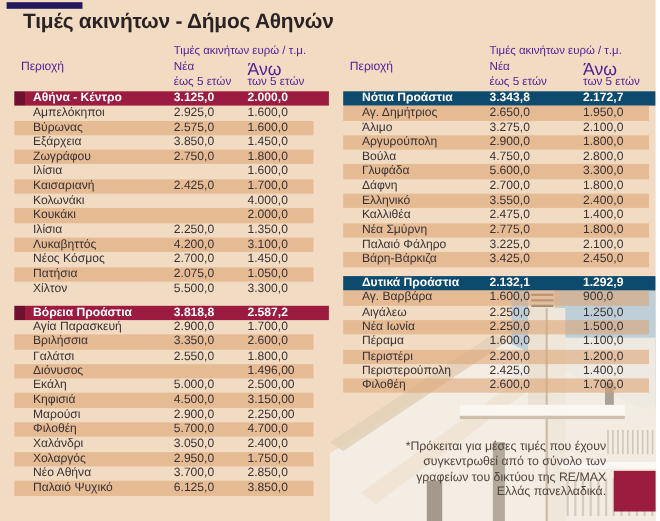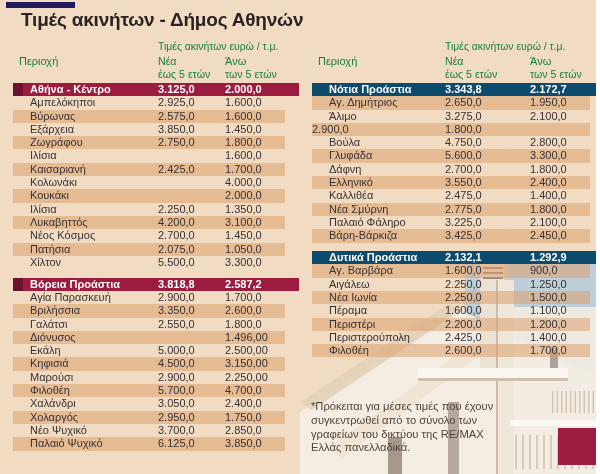--- a/index.html
+++ b/index.html
@@ -8,36 +8,36 @@
 
   .accent-bar{position:absolute;left:6px;top:2px;width:69px;height:6px;background:#231a5e;z-index:2;}
   .page-title{position:absolute;left:21px;top:9px;margin:0;font-size:19px;font-weight:700;color:#2b2224;letter-spacing:-.2px;z-index:2;}
 
   .house{position:absolute;left:300px;top:252px;width:300px;height:222px;z-index:0;}
 
   .tbl{position:absolute;top:40px;z-index:1;}
   #t-left{left:13px;width:286px;--c1:145px;--c2:212px;--sw:272px;}
   #t-right{left:312px;width:284px;--c1:133px;--c2:218px;--sw:278px;}
 
-  .thead{position:relative;height:43px;color:#15803d;}
+  .thead{position:relative;height:43px;color:#4c1d95;}
   .thead .units{position:absolute;left:var(--c1);top:1px;font-size:10.4px;white-space:nowrap;}
   .thead .rlabel{position:absolute;left:6px;top:15px;font-size:11px;}
   .thead .na{position:absolute;left:var(--c1);top:15px;font-size:10.6px;}
   .thead .nb{position:absolute;left:var(--c1);top:28px;font-size:10.6px;white-space:nowrap;}
-  .thead .oa{position:absolute;left:var(--c2);top:15px;font-size:11px;}
+  .thead .oa{position:absolute;left:var(--c2);top:15px;font-size:16px;}
   .thead .ob{position:absolute;left:var(--c2);top:28px;font-size:10.6px;white-space:nowrap;}
 
   .section + .section{margin-top:8.5px;}
   .trow{display:grid;grid-template-columns:var(--c1) calc(var(--c2) - var(--c1)) 1fr;height:13.3px;line-height:13.4px;font-size:11px;color:#3a3133;white-space:nowrap;}
   .trow .region{padding-left:17px;overflow:hidden;}
   .trow.stripe{background:linear-gradient(rgba(220,160,110,.55),rgba(220,160,110,.55)) left top/var(--sw) 100% no-repeat;}
   .trow.shead{background:#0c4a6e;color:#ffffff;font-weight:700;}
   #t-left .trow.shead{background:linear-gradient(90deg,#6e1130 0 10px,#9c1c3f 10px);}
 
-  .footnote{position:absolute;right:45px;top:400px;width:240px;text-align:left;font-size:11.2px;line-height:13.8px;color:#51443c;white-space:pre-line;z-index:3;}
+  .footnote{position:absolute;right:45px;top:400px;width:240px;text-align:right;font-size:11.2px;line-height:13.8px;color:#51443c;white-space:pre-line;z-index:3;}
   .ot-logo{position:absolute;left:558px;top:428px;width:38px;height:37px;background:#9c1c3f;color:#fff;font-weight:700;font-size:19px;display:flex;align-items:center;justify-content:center;z-index:3;letter-spacing:.5px;padding-left:44px;}
 </style>
 </head>
 <body>
 
 <div class="canvas">
 
   <div class="accent-bar"></div>
   <h1 class="page-title">Τιμές ακινήτων - Δήμος Αθηνών</h1>
 
@@ -197,21 +197,21 @@
             <span class="region">Χαλάνδρι</span>
             <span class="val">3.050,0</span>
             <span class="val">2.400,0</span>
           </div>
           <div class="trow stripe">
             <span class="region">Χολαργός</span>
             <span class="val">2.950,0</span>
             <span class="val">1.750,0</span>
           </div>
           <div class="trow">
-            <span class="region">Νέο Ψυχικό</span>
+            <span class="region">Νέο Αθήνα</span>
             <span class="val">3.700,0</span>
             <span class="val">2.850,0</span>
           </div>
           <div class="trow stripe">
             <span class="region">Παλαιό Ψυχικό</span>
             <span class="val">6.125,0</span>
             <span class="val">3.850,0</span>
           </div>
         </div>
       </div>
@@ -237,20 +237,21 @@
             <span class="region">Αγ. Δημήτριος</span>
             <span class="val">2.650,0</span>
             <span class="val">1.950,0</span>
           </div>
           <div class="trow">
             <span class="region">Άλιμο</span>
             <span class="val">3.275,0</span>
             <span class="val">2.100,0</span>
           </div>
           <div class="trow stripe">
+            <span class="region">Αργυρούπολη</span>
             <span class="val">2.900,0</span>
             <span class="val">1.800,0</span>
           </div>
           <div class="trow">
             <span class="region">Βούλα</span>
             <span class="val">4.750,0</span>
             <span class="val">2.800,0</span>
           </div>
           <div class="trow stripe">
             <span class="region">Γλυφάδα</span>

